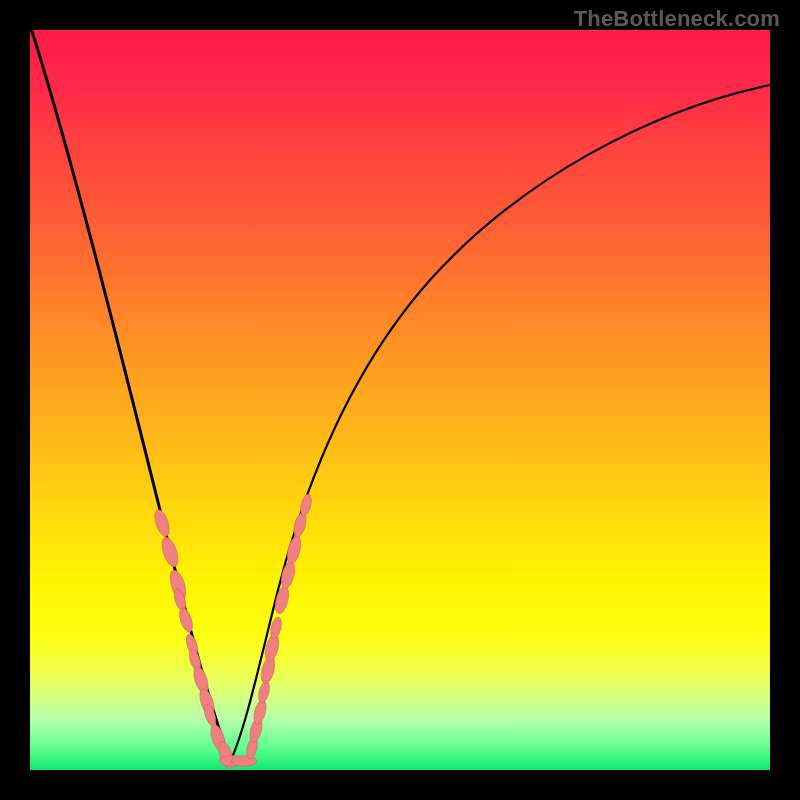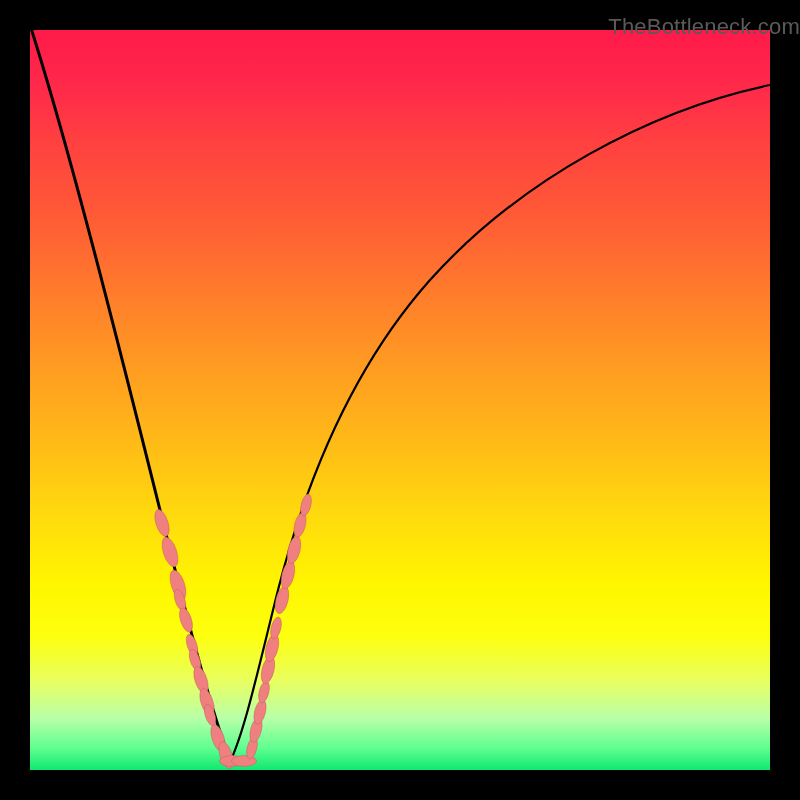--- a/index.html
+++ b/index.html
@@ -30,27 +30,26 @@
       #fdff10 82%,
       #e8ff60 88%,
       #b8ffa8 93%,
       #60ff90 97%,
       #10e870 100%
     );
   }
   .watermark {
     position: absolute;
     top: 6px;
-    right: 0;
+    right: 20px;
     font-size: 22px;
-    font-weight: 400;
+    font-weight: 700;
     color: #5a5a5a;
     letter-spacing: 0.2px;
     font-family: Arial, Helvetica, sans-serif;
-    margin-top: 8px;
   }
   svg.curves {
     position: absolute;
     left: 0;
     top: 0;
     width: 740px;
     height: 740px;
   }
   .blackline {
     fill: none;

